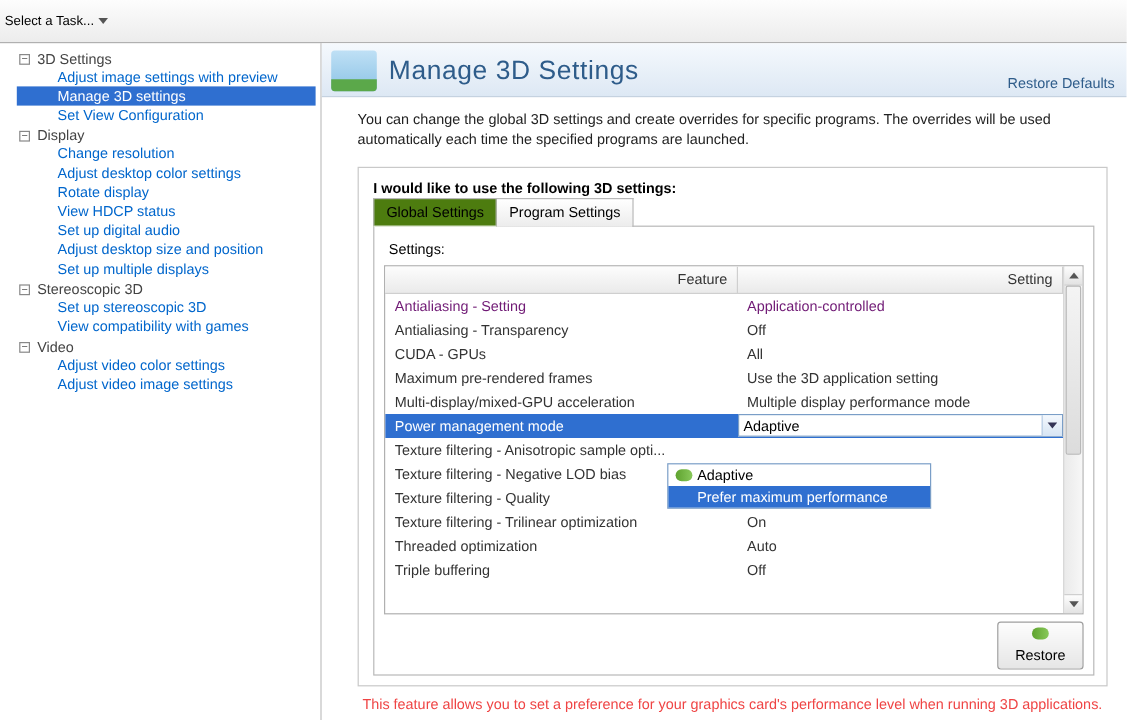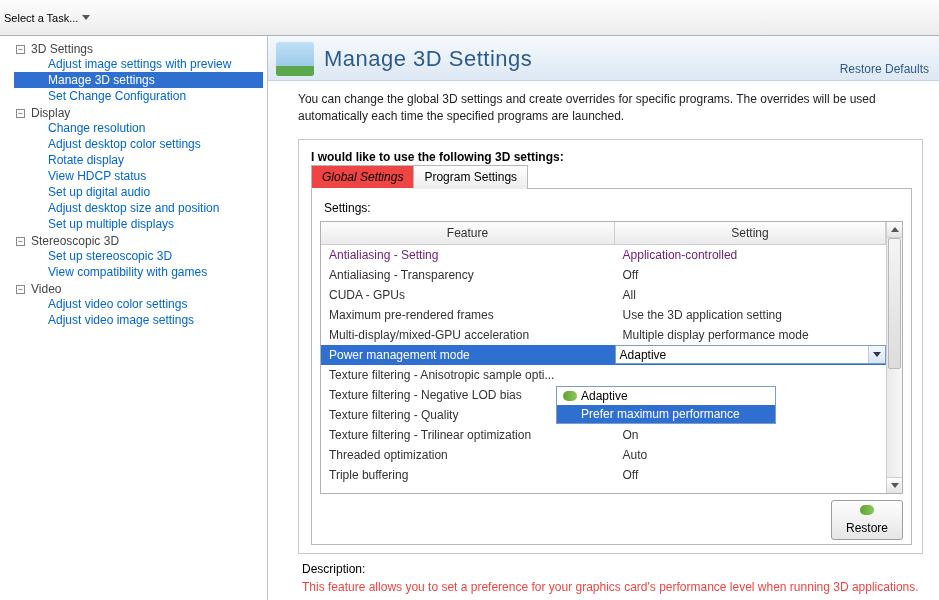--- a/index.html
+++ b/index.html
@@ -128,24 +128,23 @@
     border: 1px solid #b8b8b8;
     border-bottom: none;
     background: linear-gradient(#fff,#ececec);
     padding: 4px 10px;
     font-size: 12px;
     position: relative;
     top: 1px;
     cursor: default;
   }
   .tab.active {
-    background: #ef4444;
+    background: #4d7c0f;
     z-index: 2;
     border-bottom: 1px solid #fff;
-    font-style: italic;
   }
   .tab + .tab { border-left: none; }
   .tab-body {
     border: 1px solid #b8b8b8;
     background: #fff;
     flex: 1;
     display: flex;
     flex-direction: column;
     overflow: hidden;
     padding: 8px 8px 4px 8px;
@@ -173,21 +172,21 @@
     display:flex;align-items:center;justify-content:center;
   }
   .vsbtn:last-child{border-top:1px solid #cfcfcf;border-bottom:none;}
   .vstrk{flex:1;position:relative;}
   .vthumb{position:absolute;left:1px;right:1px;top:0;height:55%;
     background:linear-gradient(#f4f4f4,#dcdcdc);border:1px solid #b8b8b8;border-radius:2px;}
   .arrow-up{width:0;height:0;border-left:4px solid transparent;border-right:4px solid transparent;border-bottom:5px solid #555;}
   .arrow-dn{width:0;height:0;border-left:4px solid transparent;border-right:4px solid transparent;border-top:5px solid #555;}
   table.settings { width: 100%; border-collapse: collapse; font-size: 12px; }
   table.settings th {
-    text-align: center; font-weight: normal;
+    text-align: right; font-weight: normal;
     background: linear-gradient(#fdfdfd,#eaeaea);
     border-bottom: 1px solid #cfcfcf;
     border-right: 1px solid #cfcfcf;
     padding: 4px 8px;
     color: #333;
   }
   table.settings td {
     padding: 3px 8px;
     color: #333;
     white-space: nowrap;
@@ -241,21 +240,21 @@
 
   <div class="sidebar">
 
     <div class="tree-group subdots">
       <div class="tree-head">
         <span class="expander">−</span>
         <span class="label">3D Settings</span>
       </div>
       <a class="tree-item">Adjust image settings with preview</a>
       <a class="tree-item selected">Manage 3D settings</a>
-      <a class="tree-item">Set Change Configuration</a>
+      <a class="tree-item">Set View Configuration</a>
     </div>
 
     <div class="tree-group subdots">
       <div class="tree-head">
         <span class="expander">−</span>
         <span class="label">Display</span>
       </div>
       <a class="tree-item">Change resolution</a>
       <a class="tree-item">Adjust desktop color settings</a>
       <a class="tree-item">Rotate display</a>
@@ -404,18 +403,17 @@
           <div class="btn-row">
             <div class="btn">
               <span class="nv-dot"></span>
               <span>Restore</span>
             </div>
           </div>
         </div>
       </div>
 
       <div class="desc-block">
-        <div class="desc-title">Description:</div>
         <div class="desc-text">This feature allows you to set a preference for your graphics card's performance level when running 3D applications.</div>
       </div>
     </div>
   </div>
 </div>
 
 </body></html>

